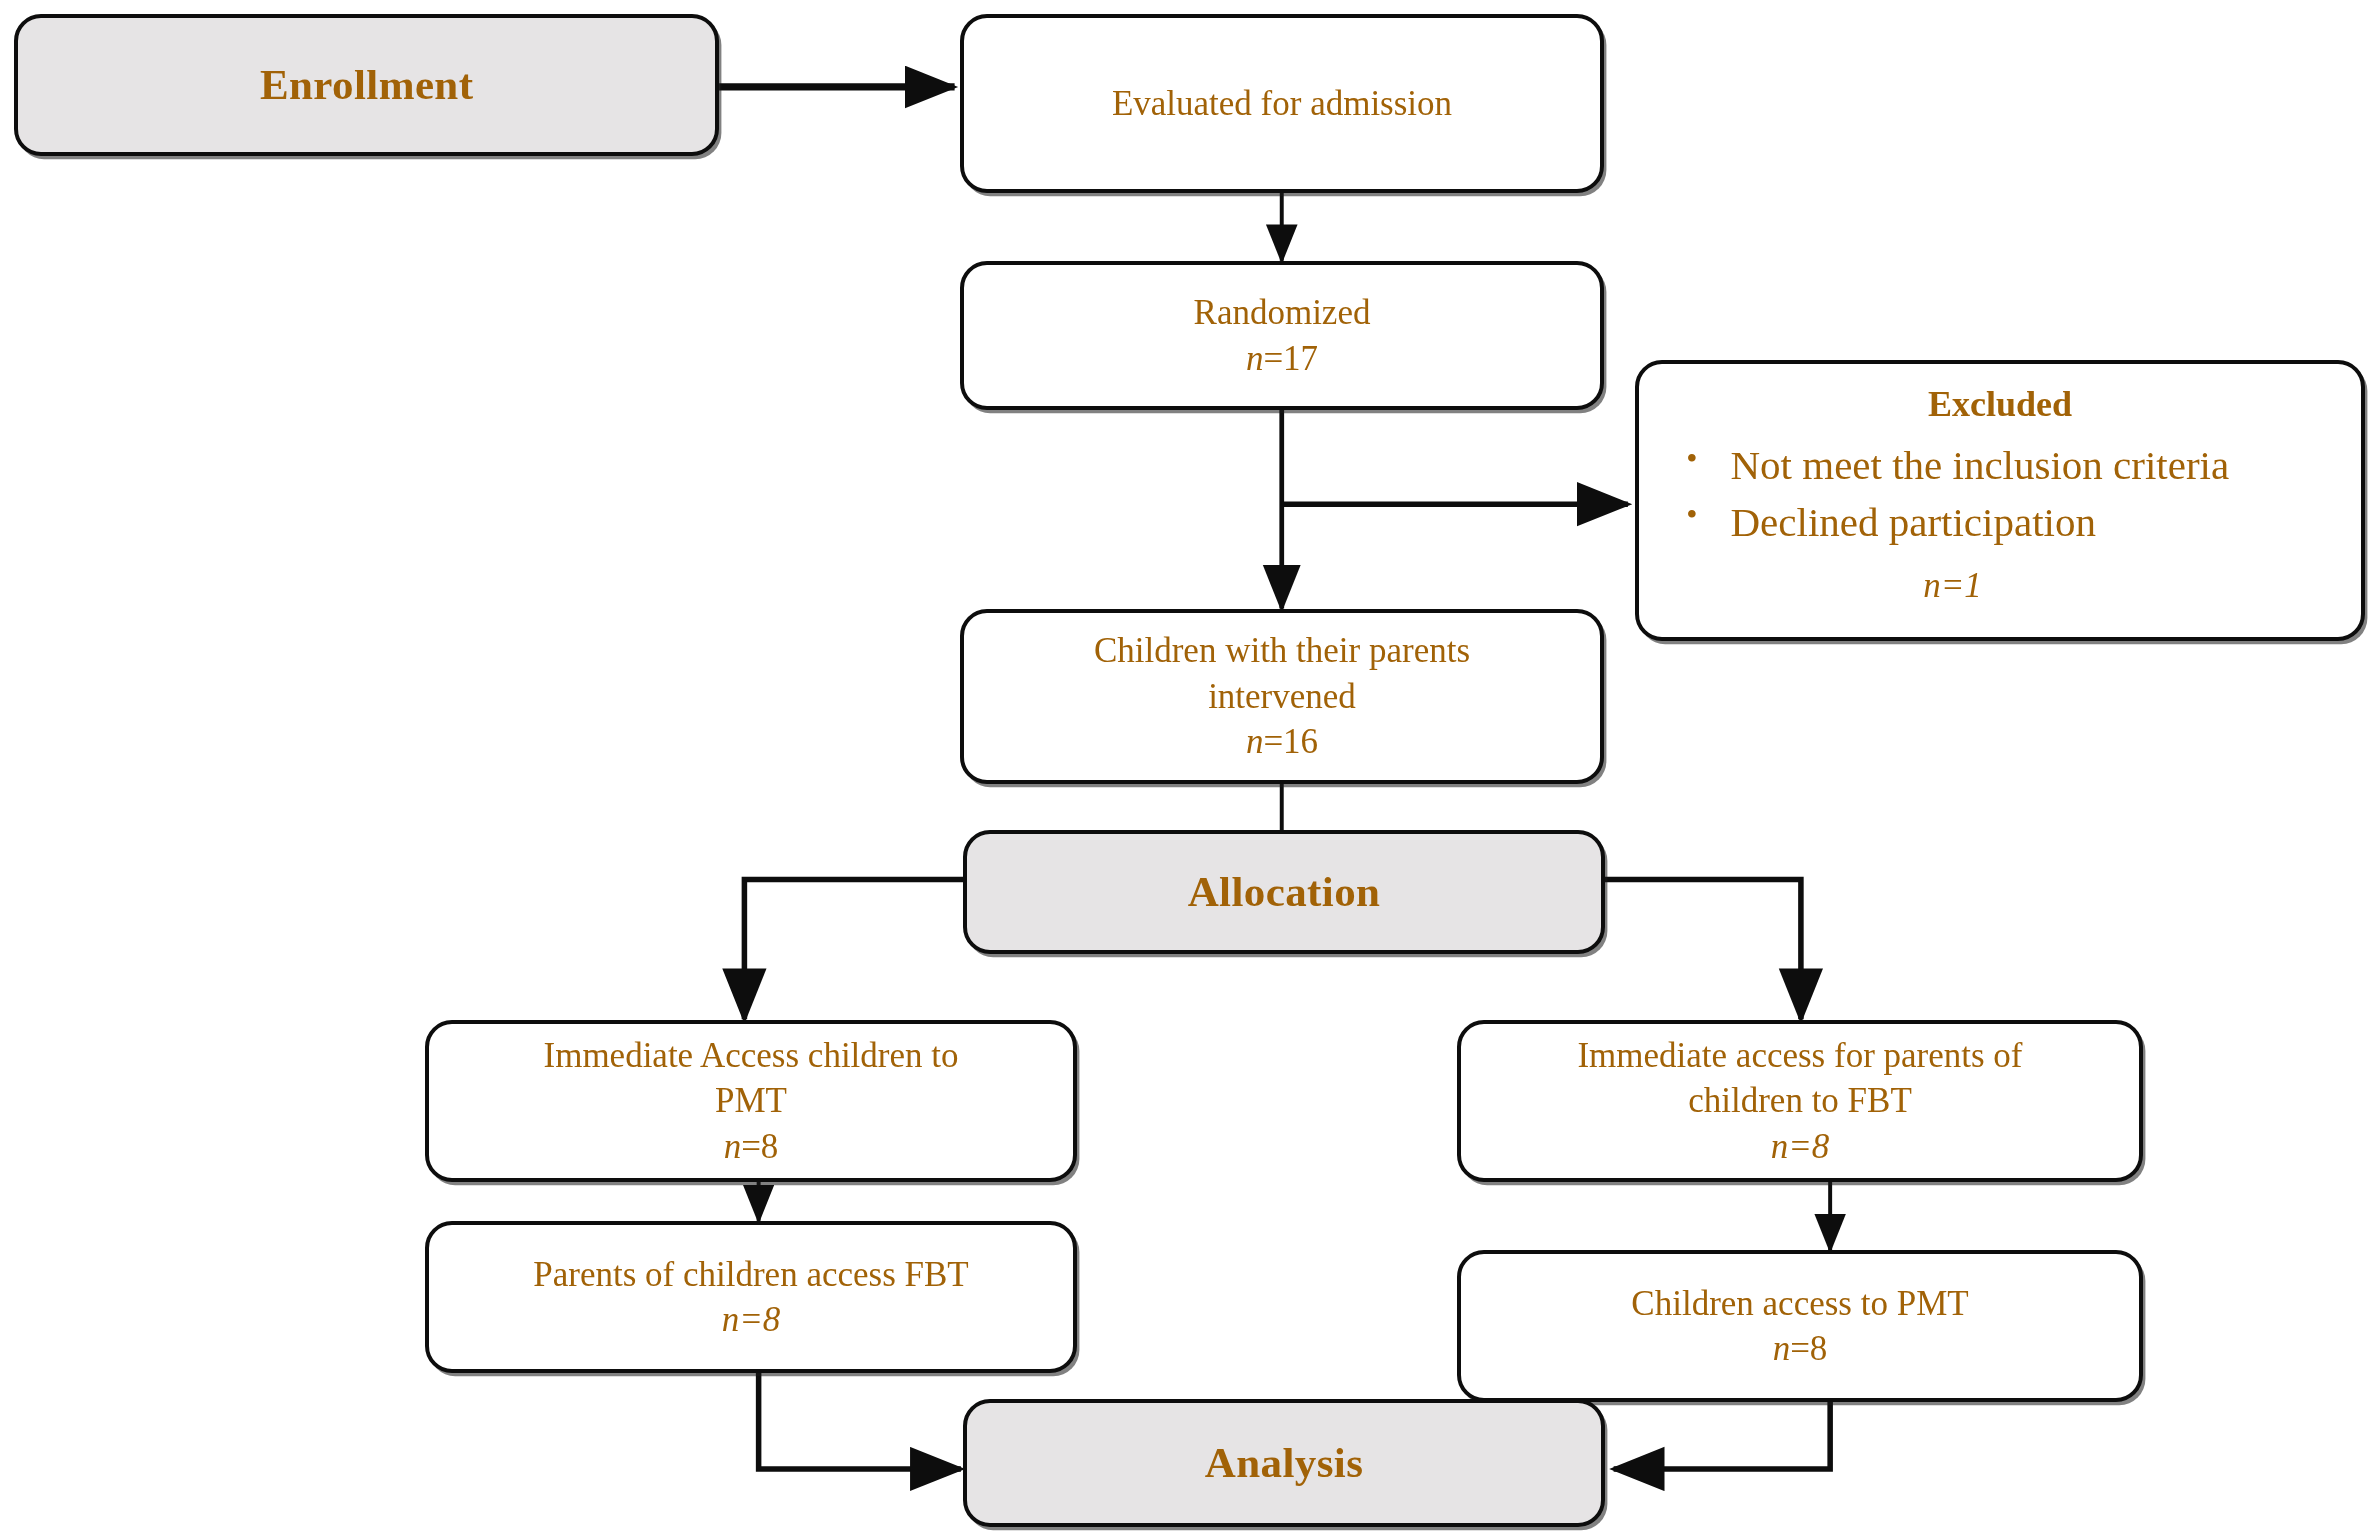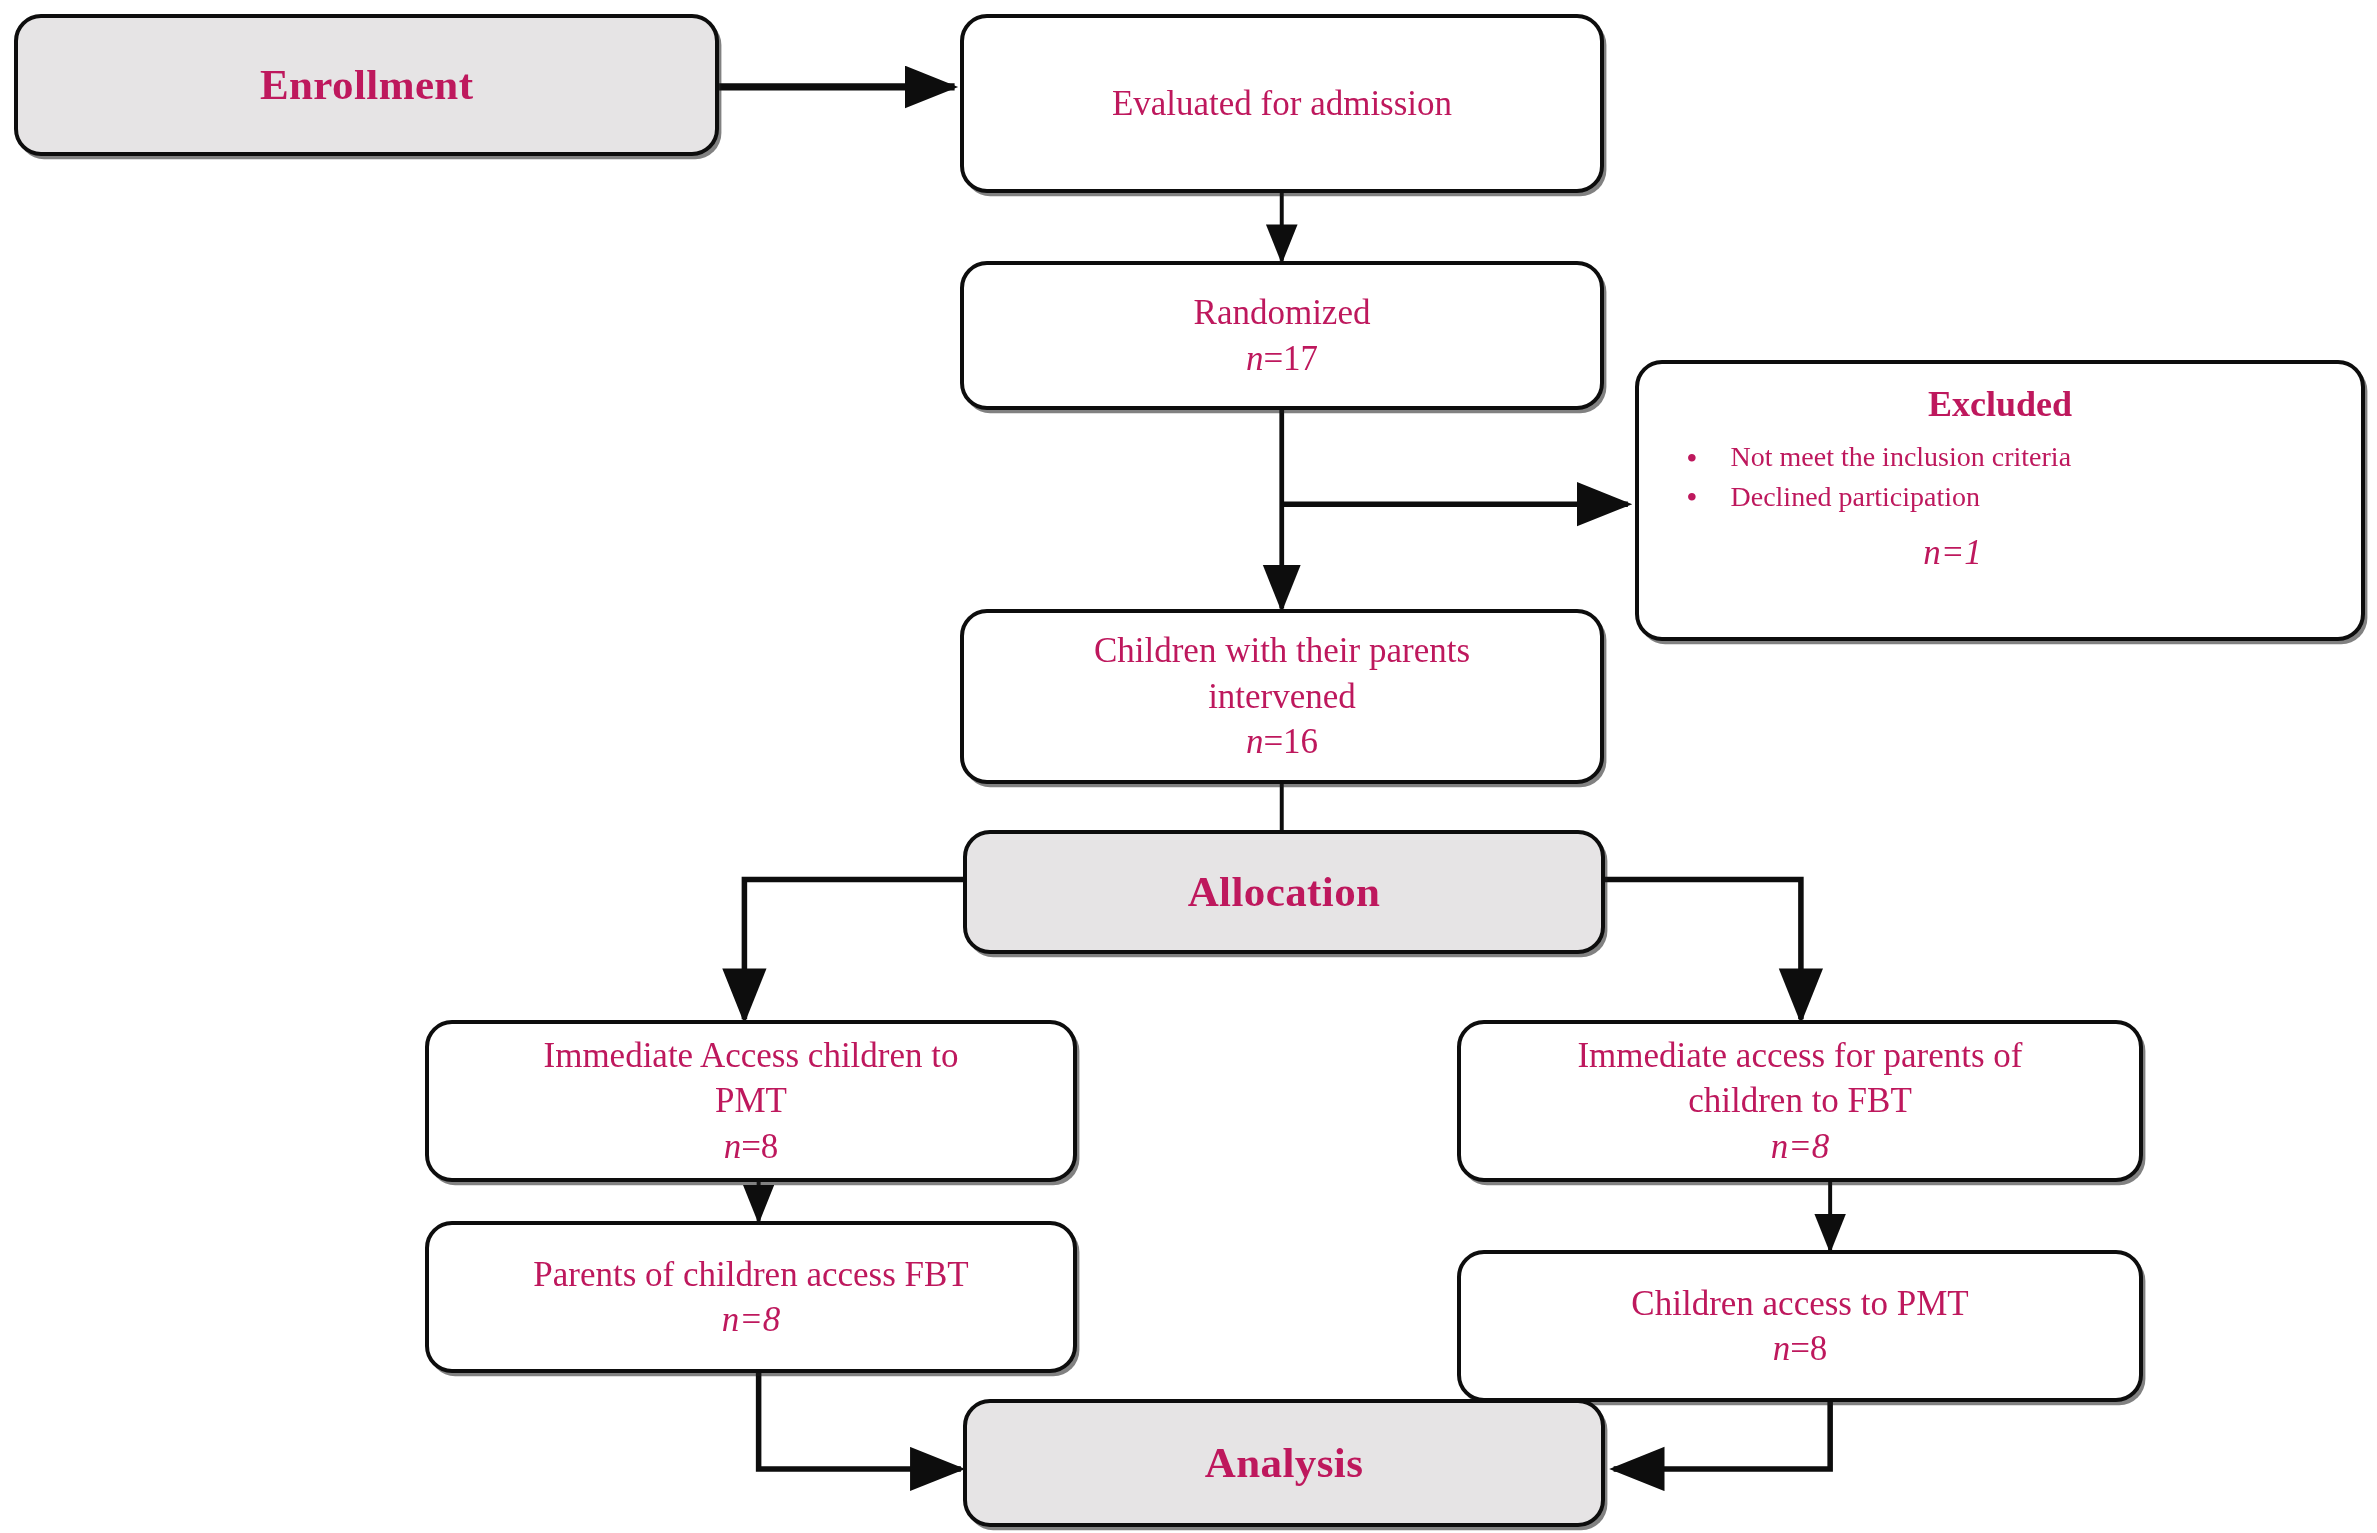--- a/index.html
+++ b/index.html
@@ -23,21 +23,21 @@
     position: absolute;
     box-sizing: border-box;
     border: 4px solid #0d0d0d;
     border-radius: 27px;
     background: #ffffff;
     display: flex;
     flex-direction: column;
     align-items: center;
     justify-content: center;
     text-align: center;
-    color: #be185d;
+    color: #a16207;
     line-height: 1.30;
     box-shadow: 3.2px 4px 0 -0.8px rgba(25,25,25,0.55);
   }
   .node.shaded {
     background: #e6e4e5;
   }
   .node .line {
     display: block;
     white-space: nowrap;
   }
@@ -64,21 +64,21 @@
   .excl-head {
     font-weight: bold;
     font-size: 36px;
     text-align: center;
     margin-bottom: 8px;
   }
   .excl-list {
     list-style: none;
     margin: 0;
     padding: 0 0 0 20.5px;
-    font-size: 28px;
+    font-size: 41px;
   }
   .excl-list li {
     position: relative;
     padding-left: 49px;
     margin: 3.2px 0;
     text-align: left;
     white-space: nowrap;
   }
   .excl-list li::before {
     content: "\2022";

